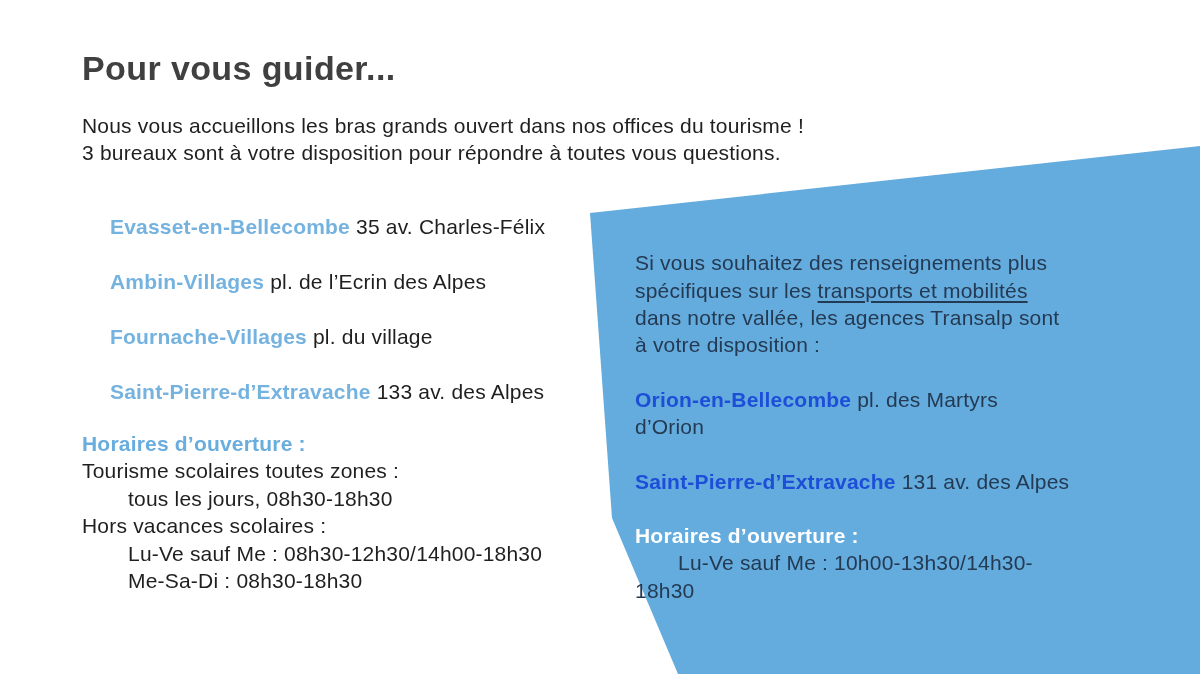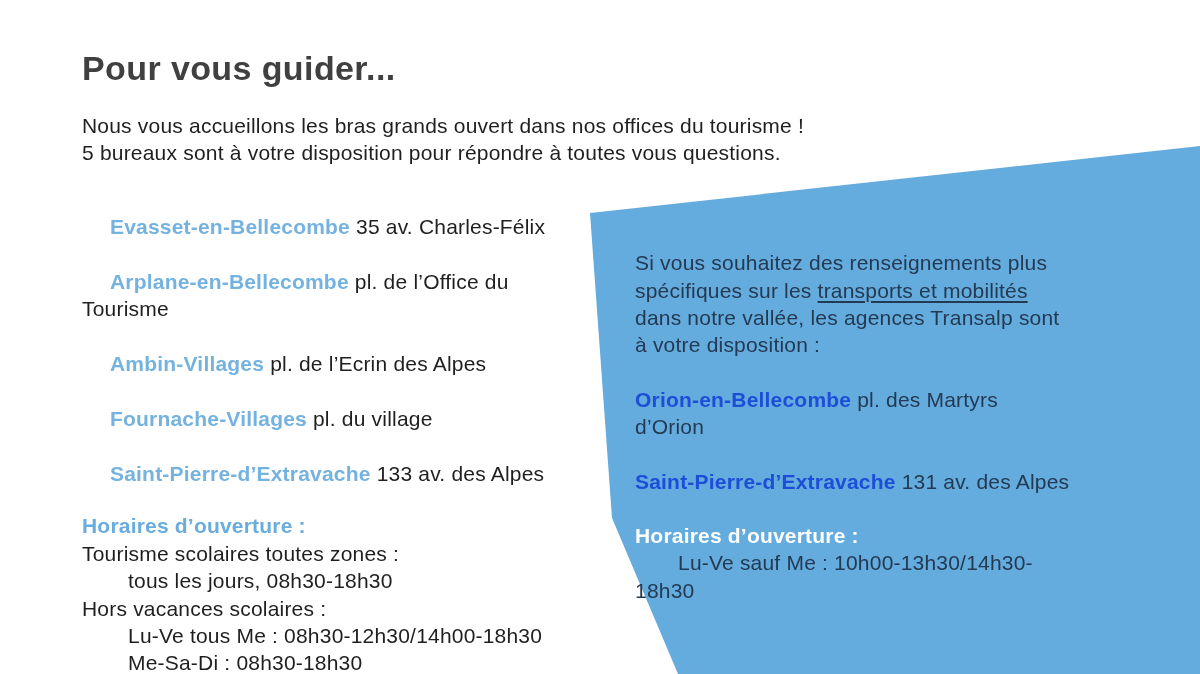--- a/index.html
+++ b/index.html
@@ -51,47 +51,43 @@
 <body>
 
 <svg class="bg-svg" width="1200" height="674" viewBox="0 0 1200 674">
   <polygon points="590,213 1200,146 1200,674 678,674 612,518" fill="#64ABDE"></polygon>
 </svg>
 
 <div class="left-col">
   <h1 class="page-title">Pour vous guider...</h1>
 
   <p class="intro">Nous vous accueillons les bras grands ouvert dans nos offices du tourisme !
-5 bureaux sont à votre disposition pour répondre à toutes vous questions.</p>
+3 bureaux sont à votre disposition pour répondre à toutes vous questions.</p>
 
   <div class="office-list">
     <div class="office-line">
       <span class="office-name">Evasset-en-Bellecombe</span><span class="office-address"> 35 av. Charles-Félix</span>
-    </div>
-    <div class="office-line">
-      <span class="office-name">Arplane-en-Bellecombe</span><span class="office-address"> pl. de l’Office du
-Tourisme</span>
     </div>
     <div class="office-line">
       <span class="office-name">Ambin-Villages</span><span class="office-address"> pl. de l’Ecrin des Alpes</span>
     </div>
     <div class="office-line">
       <span class="office-name">Fournache-Villages</span><span class="office-address"> pl. du village</span>
     </div>
     <div class="office-line">
       <span class="office-name">Saint-Pierre-d’Extravache</span><span class="office-address"> 133 av. des Alpes</span>
     </div>
   </div>
 
   <div class="hours-block">
     <div class="hours-heading">Horaires d’ouverture :</div>
     <div class="hline">Tourisme scolaires toutes zones :</div>
     <div class="hline indent">tous les jours, 08h30-18h30</div>
     <div class="hline">Hors vacances scolaires :</div>
-    <div class="hline indent">Lu-Ve tous Me : 08h30-12h30/14h00-18h30</div>
+    <div class="hline indent">Lu-Ve sauf Me : 08h30-12h30/14h00-18h30</div>
     <div class="hline indent">Me-Sa-Di : 08h30-18h30</div>
   </div>
 </div>
 
 <div class="panel-text">
   <div class="panel-intro">
     <span>Si vous souhaitez des renseignements plus
 spécifiques sur les </span><span class="transports-link">transports et mobilités</span><span>
 dans notre vallée, les agences Transalp sont
 à votre disposition :</span>

